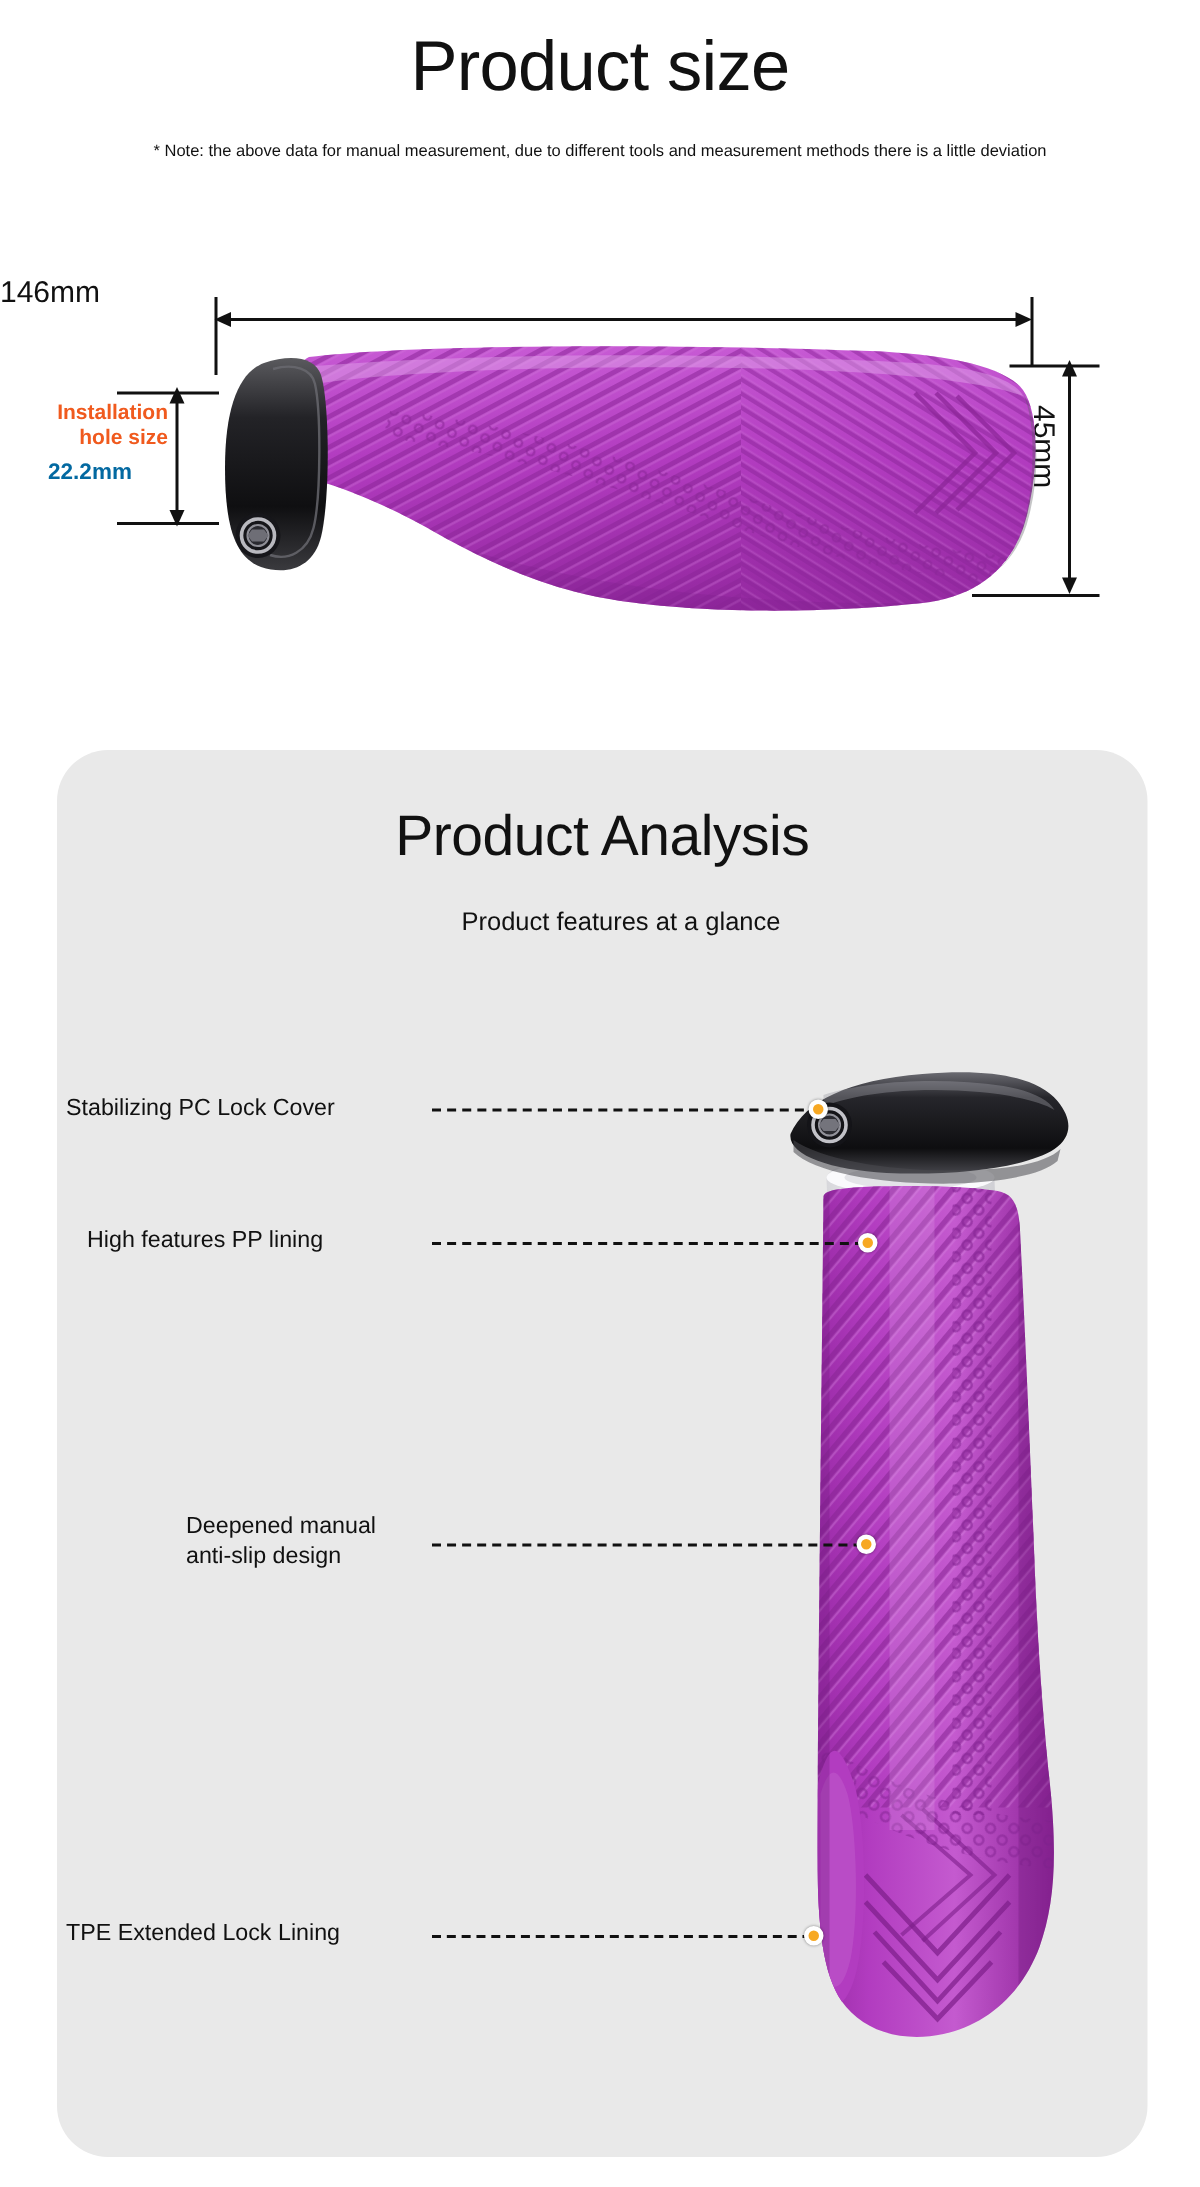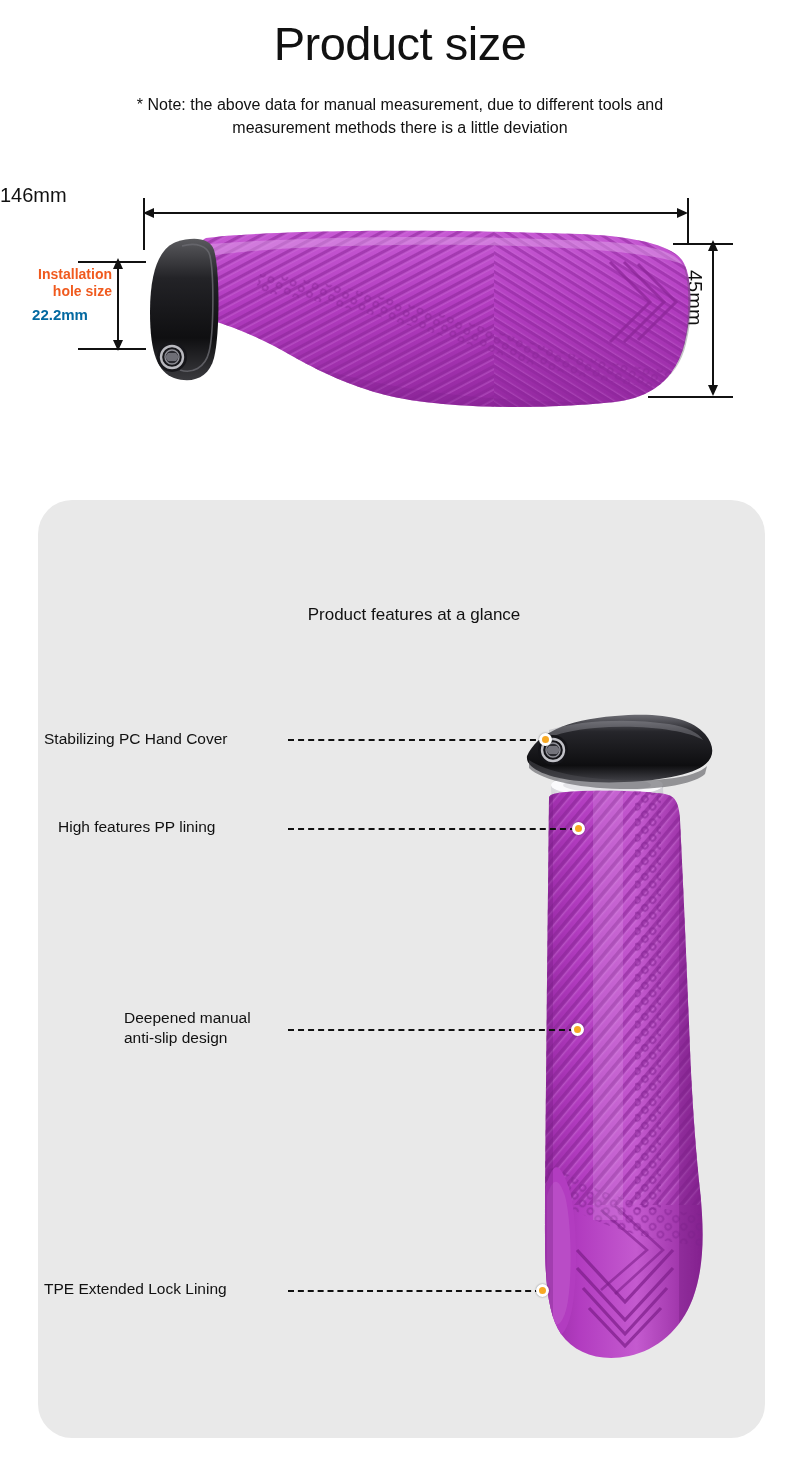--- a/index.html
+++ b/index.html
@@ -13,21 +13,21 @@
   .page { position:absolute; inset:0;padding-left:23px; }
 
   
   #size-title {
     position:absolute; top:16px; left:0; width:100%;
     text-align:center; font-size:47px; font-weight:400;
     letter-spacing:-0.5px; color:#111;
   }
   #size-note {
     position:absolute; top:94px; left:100px; width:600px;
-    text-align:center; font-size:16px; line-height:1.42;
+    text-align:center; font-size:11px; line-height:1.42;
     color:#111; font-weight:400;
   }
 
   
   .dimline { position:absolute; background:#111; }
   .ext-v { width:1.6px; }
   .ext-h { height:1.6px; }
   .arrow-h { height:1.8px; }
   .arrow-v { width:1.8px; }
   .ah-head { position:absolute; width:0; height:0;
@@ -184,20 +184,21 @@
     <circle cx="62" cy="135" r="15" fill="#16161a"></circle>
     <circle cx="62" cy="135" r="11" fill="none" stroke="#b9b9bf" stroke-width="2.4"></circle>
     <circle cx="62" cy="135" r="7" fill="#2a2a30" stroke="#8e8e96" stroke-width="1.4"></circle>
     <path d="M58,131 L66,131 L69,135 L66,139 L58,139 L55,135 Z" fill="#6e6e76"></path>
 
     <path d="M572,40 C582,56 584,92 576,122 C572,140 562,154 548,164
              C566,152 574,130 577,104 C580,74 578,54 572,40 Z" fill="#5a5a5e" opacity="0.35"></path>
   </svg>
 
   <div id="analysis-panel"></div>
+  <div id="analysis-title">Product Analysis</div>
   <div id="analysis-subtitle">Product features at a glance</div>
 
   <svg class="grip-svg" style="left:497px; top:690px;" width="230" height="730" viewBox="0 0 230 730">
     <defs>
       <linearGradient id="vpgrad" x1="0" y1="0" x2="1" y2="0">
         <stop offset="0%" stop-color="#9A2BA7"></stop>
         <stop offset="22%" stop-color="#B23CC0"></stop>
         <stop offset="58%" stop-color="#C45ACF"></stop>
         <stop offset="100%" stop-color="#8E2499"></stop>
       </linearGradient>
@@ -278,21 +279,21 @@
       <path d="M30,40 C60,30 110,28 150,34 C168,37 180,43 184,50
                C168,40 120,34 76,38 C54,40 38,44 30,48 Z" fill="#9a9aa2" opacity="0.4"></path>
 
       <circle cx="34" cy="60" r="15" fill="#141418"></circle>
       <circle cx="34" cy="60" r="11" fill="none" stroke="#c2c2c8" stroke-width="2.4"></circle>
       <circle cx="34" cy="60" r="7" fill="#2c2c32" stroke="#92929a" stroke-width="1.4"></circle>
       <path d="M30,56 L38,56 L41,60 L38,64 L30,64 L27,60 Z" fill="#74747c"></path>
     </g>
   </svg>
 
-  <div class="feat-label" style="left:44px; top:729px;">Stabilizing PC Hand Cover</div>
+  <div class="feat-label" style="left:44px; top:729px;">Stabilizing PC Lock Cover</div>
   <div class="dashline" style="left:288px; top:739px; width:258px;"></div>
   <div class="dot" style="left:539px; top:733px;"></div>
 
   <div class="feat-label" style="left:58px; top:817px;">High features PP lining</div>
   <div class="dashline" style="left:288px; top:828px; width:288px;"></div>
   <div class="dot" style="left:572px; top:822px;"></div>
 
   <div class="feat-label" style="left:124px; top:1008px;">Deepened manual
 anti-slip design</div>
   <div class="dashline" style="left:288px; top:1029px; width:287px;"></div>

